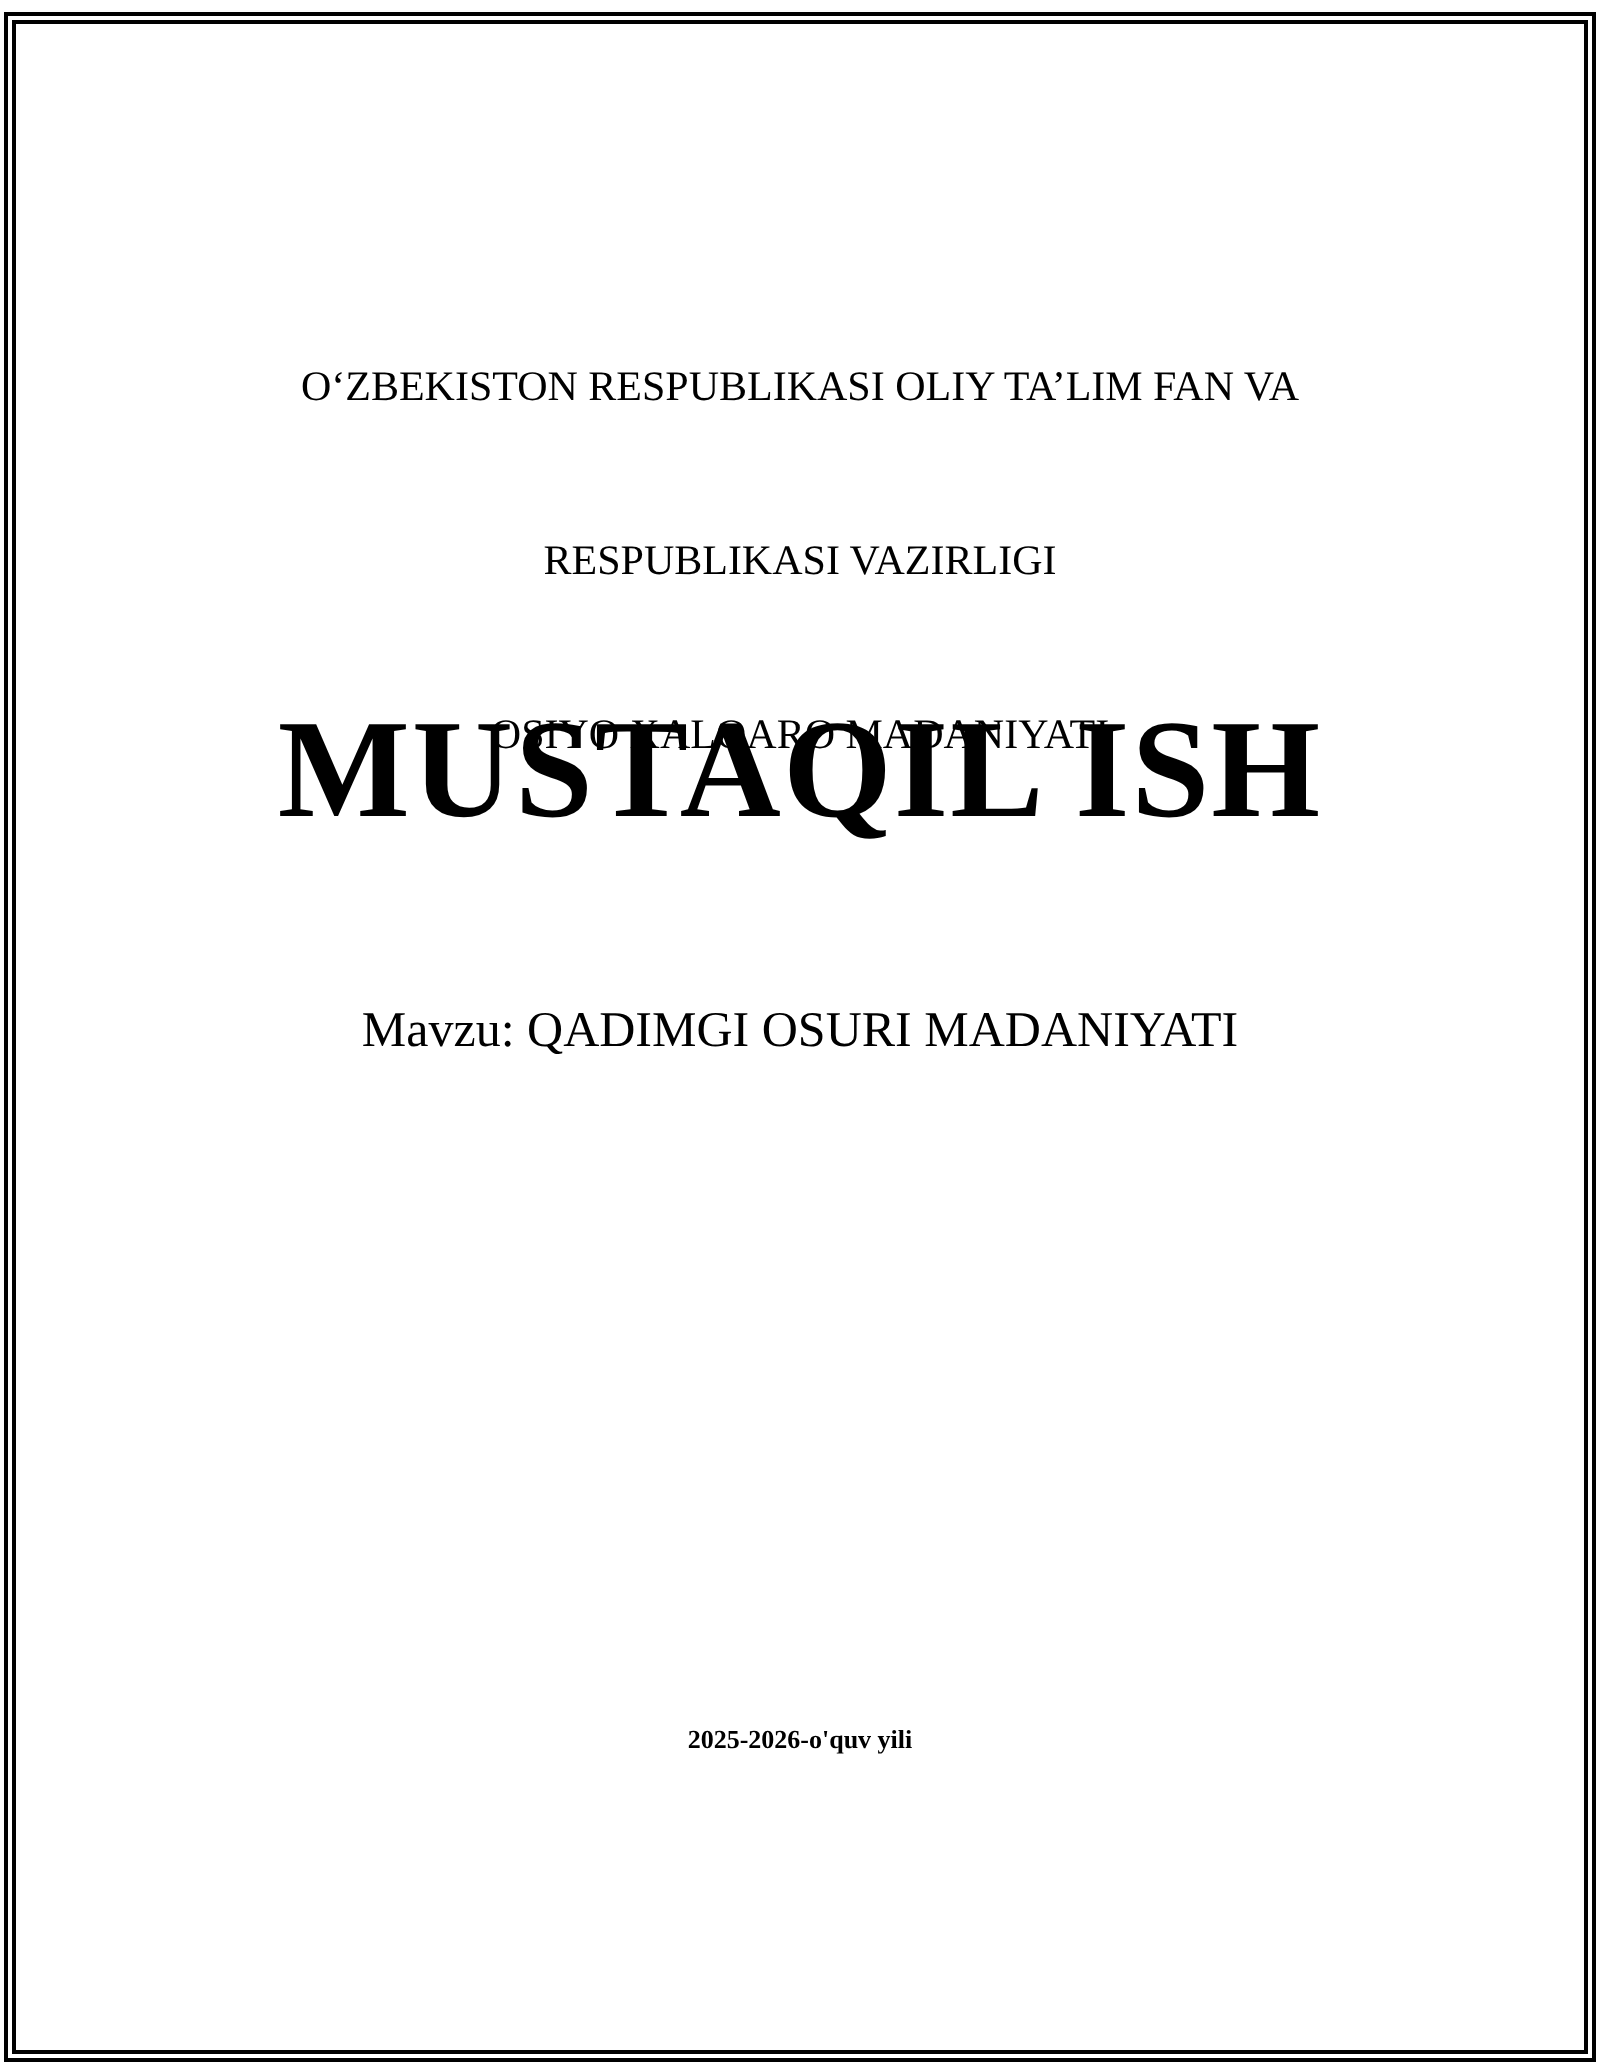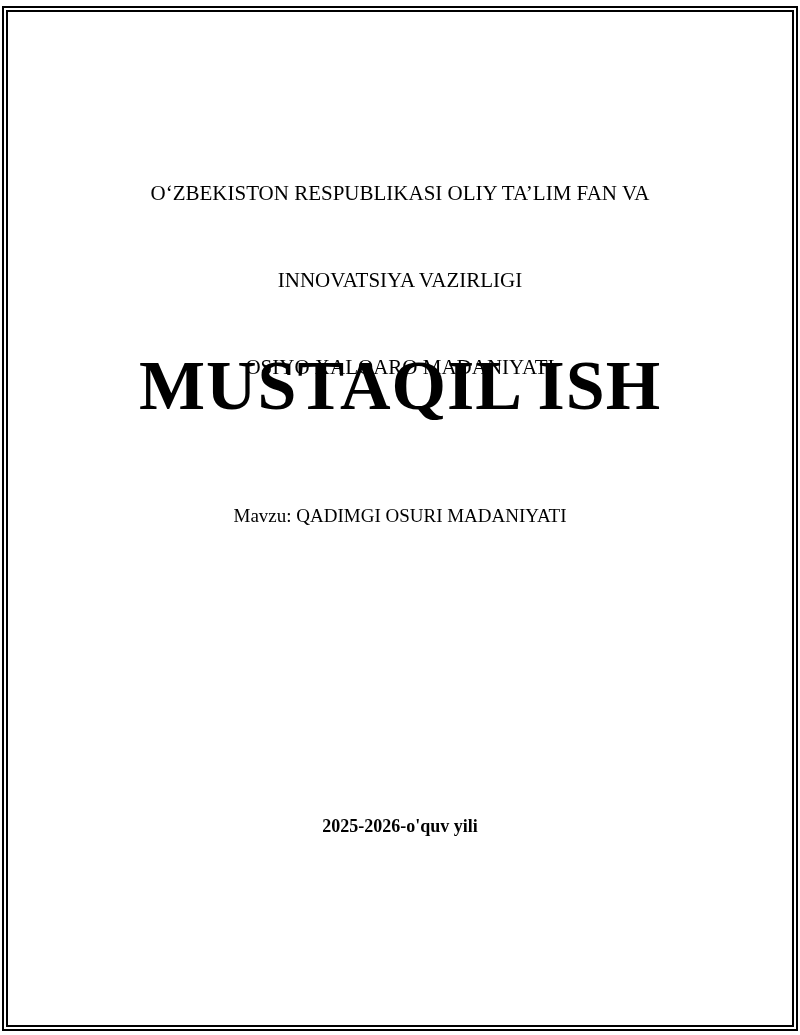--- a/index.html
+++ b/index.html
@@ -46,46 +46,46 @@
   .doc-title {
     top: 347px;
     margin: 0;
     font-size: 70px;
     line-height: 70px;
     font-weight: bold;
     letter-spacing: 1px;
   }
   .topic {
     top: 501px;
-    font-size: 19px;
+    font-size: 25px;
     line-height: 22px;
   }
   .student {
     top: 657px;
     font-size: 19px;
     line-height: 26px;
   }
   .year {
-    top: 815px;
-    font-size: 18px;
+    top: 858px;
+    font-size: 13px;
     line-height: 15px;
     font-weight: bold;
   }
 </style>
 </head>
 <body>
 
 <div class="page">
 
   <div class="frame-outer"></div>
   <div class="frame-inner"></div>
 
   <div class="centered header">
     <div>O‘ZBEKISTON RESPUBLIKASI OLIY TA’LIM FAN VA</div>
-    <div>INNOVATSIYA VAZIRLIGI</div>
+    <div>RESPUBLIKASI VAZIRLIGI</div>
     <div>OSIYO XALQARO MADANIYATI</div>
   </div>
 
   <h1 class="centered doc-title">MUSTAQIL ISH</h1>
 
   <div class="centered topic">Mavzu: QADIMGI OSURI MADANIYATI</div>
 
   <div class="centered student">
   </div>
 

